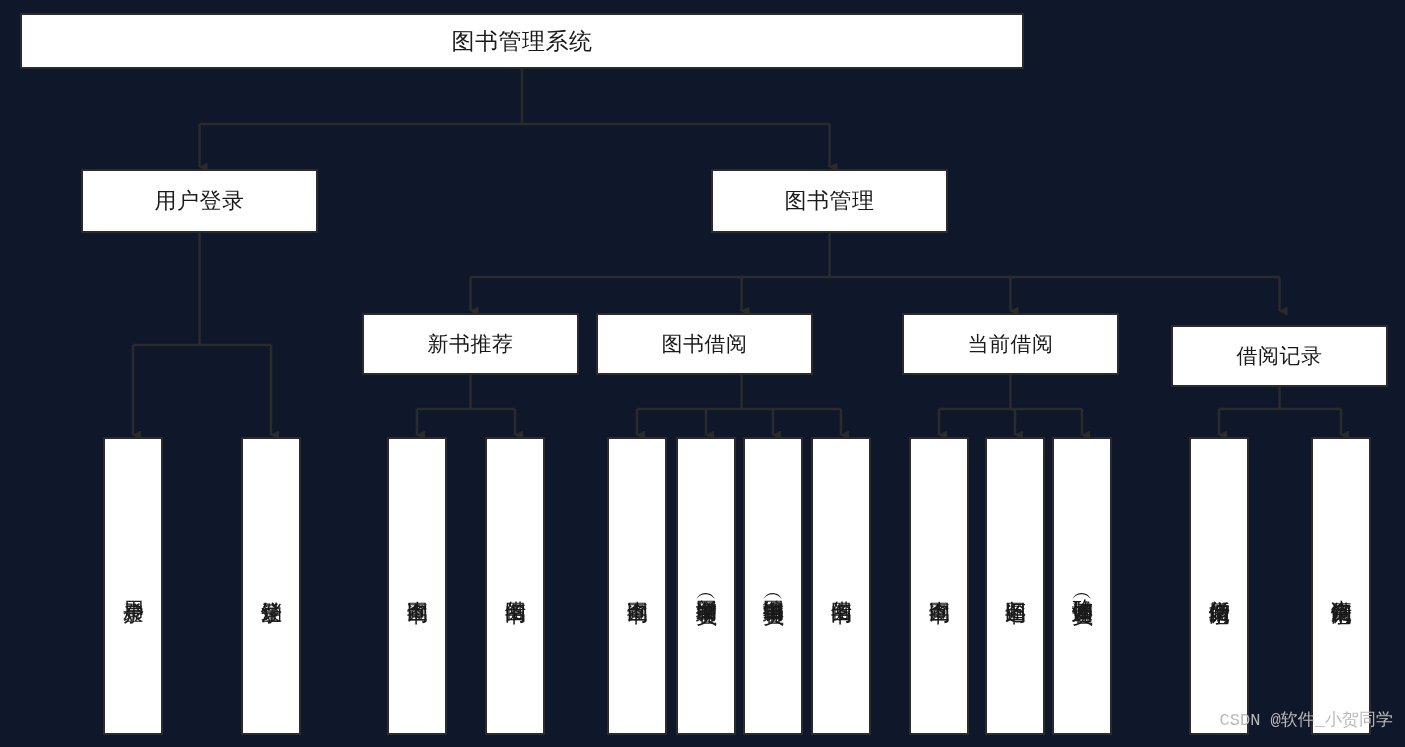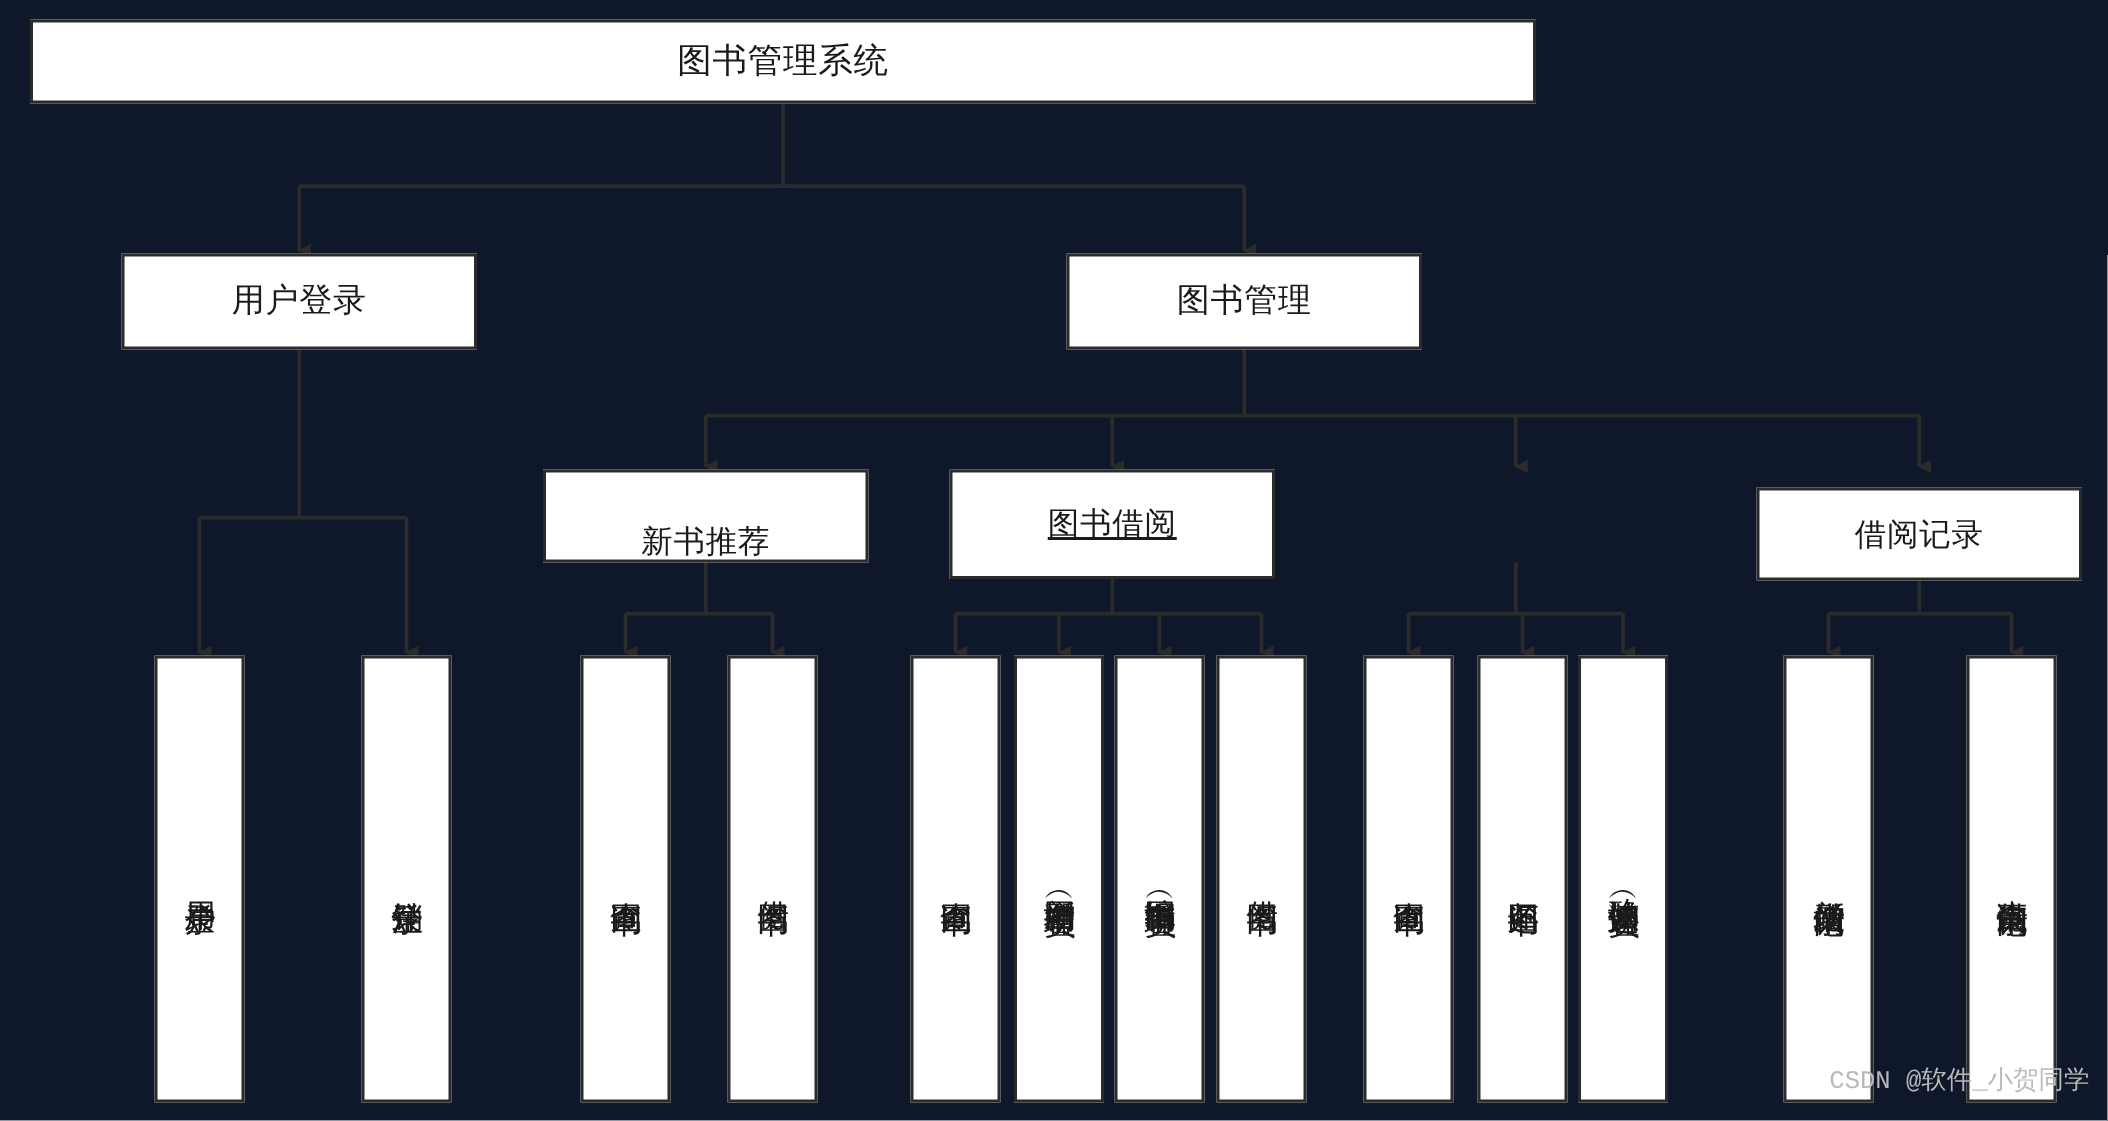--- a/index.html
+++ b/index.html
@@ -112,25 +112,28 @@
     <span class="label">图书管理系统</span>
   </div>
 
   <div class="node lvl2" style="left: 81px; top: 169px; width: 237px; height: 64px;">
     <span class="label">用户登录</span>
   </div>
   <div class="node lvl2" style="left: 711px; top: 169px; width: 237px; height: 64px; text-align: right;">
     <span class="label">图书管理</span>
   </div>
 
-  <div class="node lvl3" style="left: 362px; top: 313px; width: 217px; height: 62px; align-items: flex-end;">
+  <div class="node lvl3" style="left: 362px; top: 313px; width: 217px; height: 62px;">
     <span class="label">新书推荐</span>
   </div>
-  <div class="node lvl3" style="left: 633px; top: 313px; width: 217px; height: 73px; text-decoration: underline;">
+  <div class="node lvl3" style="left: 596px; top: 313px; width: 217px; height: 62px;">
     <span class="label">图书借阅</span>
+  </div>
+  <div class="node lvl3" style="left: 902px; top: 313px; width: 217px; height: 62px;">
+    <span class="label">当前借阅</span>
   </div>
   <div class="node lvl3" style="left: 1171px; top: 313px; width: 217px; height: 62px; margin-top: 12px;">
     <span class="label">借阅记录</span>
   </div>
 
   <div class="node leaf" style="left: 103px; top: 437px; width: 60px; height: 298px;">
     <span class="label">用户登录</span>
   </div>
   <div class="node leaf" style="left: 241px; top: 437px; width: 60px; height: 298px;">
     <span class="label">注销登录</span>

